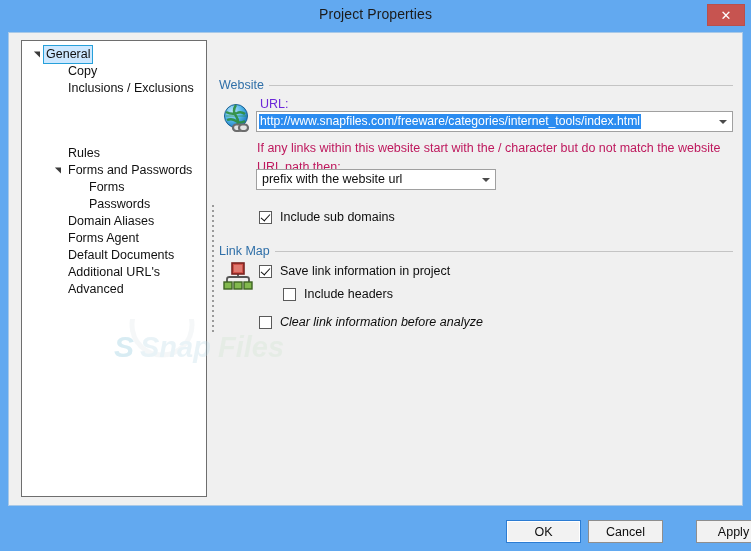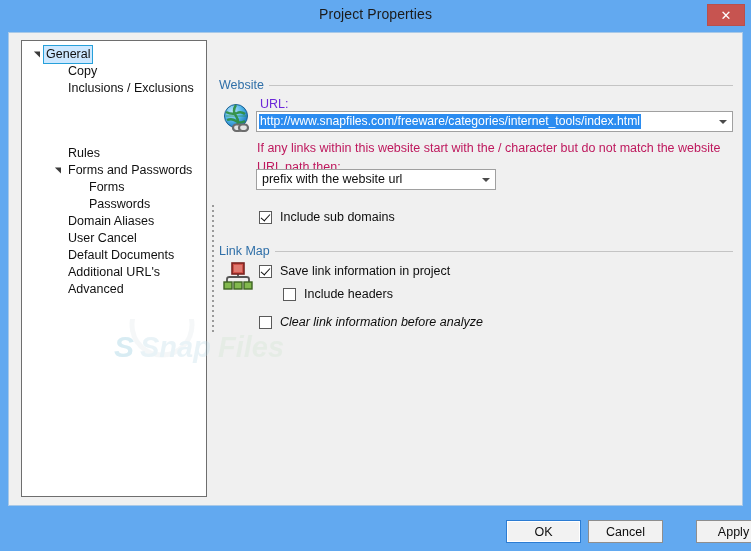--- a/index.html
+++ b/index.html
@@ -311,21 +311,21 @@
     <div class="tree-panel">
       <div id="tree-host" style="position:absolute;left:22px;top:5px;">
           <div class="tree-node selected" style="padding-left: 0px;"><span class="glyph" style="left: -13px; transform: rotate(-90deg);">◢</span><span class="tree-label">General</span></div>
           <div class="tree-node" style="padding-left: 21px;"><span class="tree-label">Copy</span></div>
           <div class="tree-node" style="padding-left: 21px;"><span class="tree-label">Inclusions / Exclusions</span></div>
           <div class="tree-node" style="padding-left: 21px; margin-top: 48px;"><span class="tree-label">Rules</span></div>
           <div class="tree-node" style="padding-left: 21px;"><span class="glyph" style="left: 8px; transform: rotate(-90deg);">◢</span><span class="tree-label">Forms and Passwords</span></div>
           <div class="tree-node" style="padding-left: 42px;"><span class="tree-label">Forms</span></div>
           <div class="tree-node" style="padding-left: 42px;"><span class="tree-label">Passwords</span></div>
           <div class="tree-node" style="padding-left: 21px;"><span class="tree-label">Domain Aliases</span></div>
-          <div class="tree-node" style="padding-left: 21px;"><span class="tree-label">User Cancel</span></div>
+          <div class="tree-node" style="padding-left: 21px;"><span class="tree-label">Forms Agent</span></div>
           <div class="tree-node" style="padding-left: 21px;"><span class="tree-label">Default Documents</span></div>
           <div class="tree-node" style="padding-left: 21px;"><span class="tree-label">Additional URL's</span></div>
           <div class="tree-node" style="padding-left: 21px;"><span class="tree-label">Advanced</span></div>
         </div>
     </div>
 
     <div class="splitter">
       <i></i>
         <i></i>
         <i></i>

